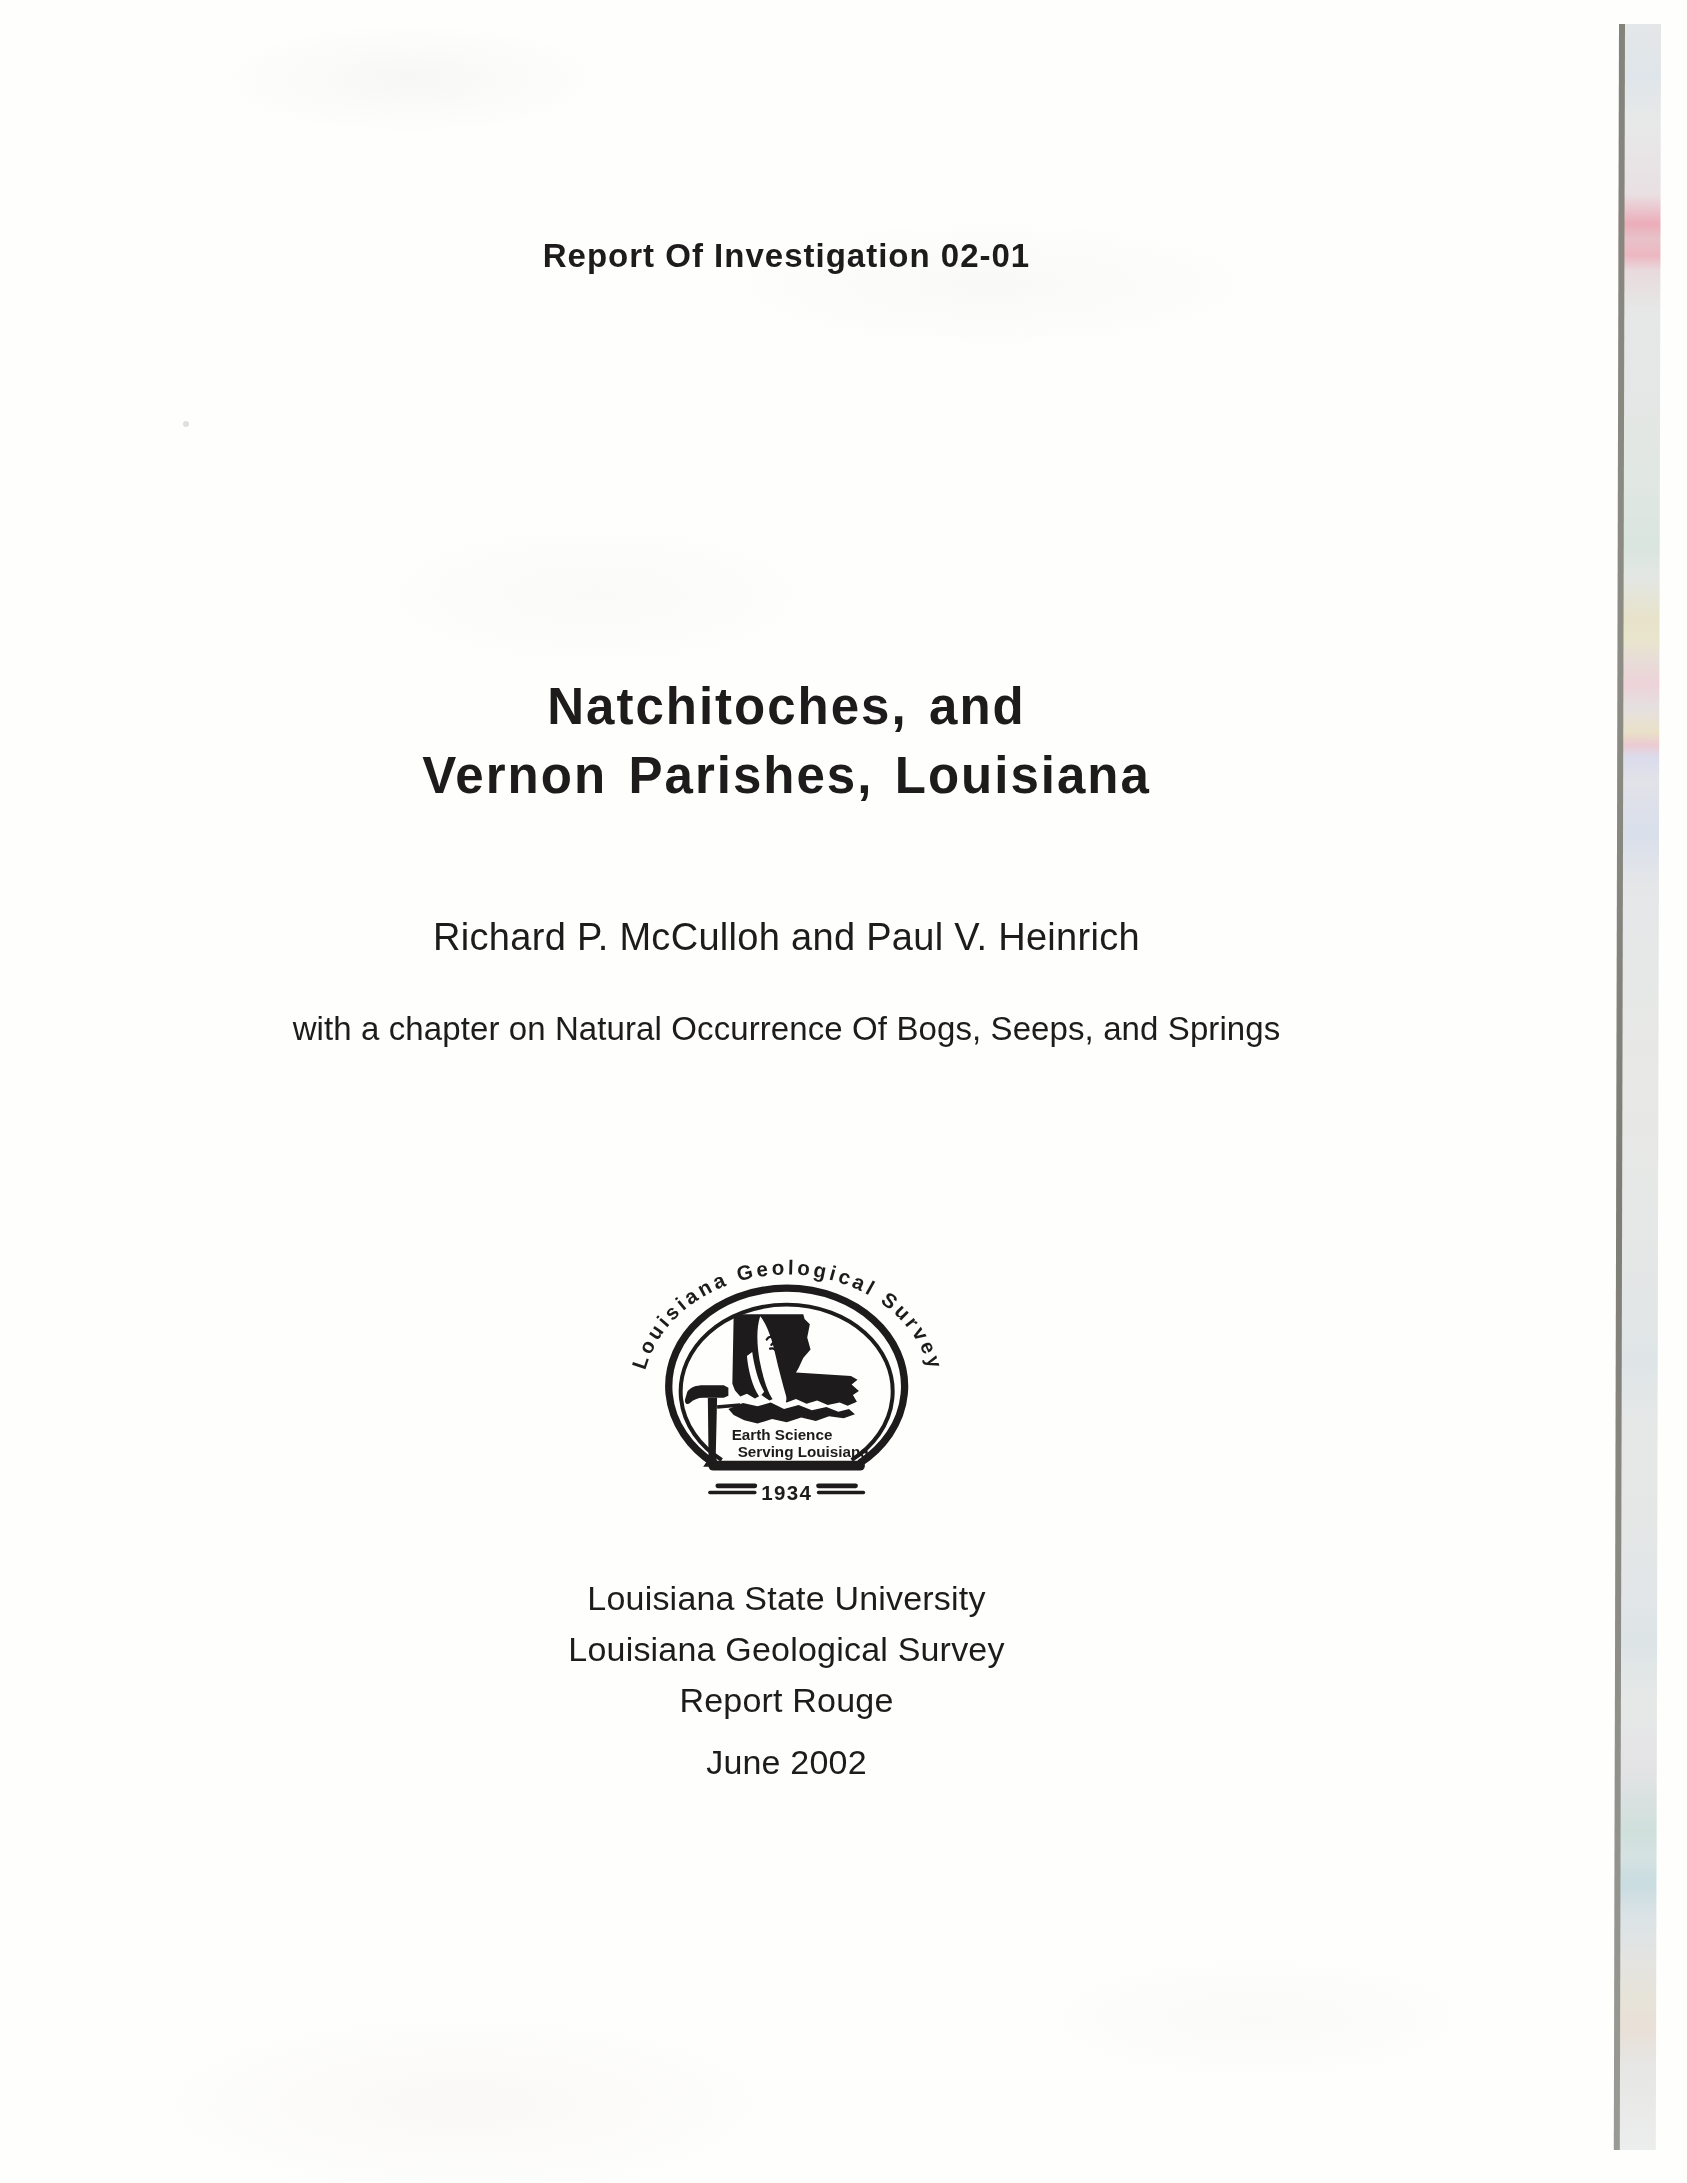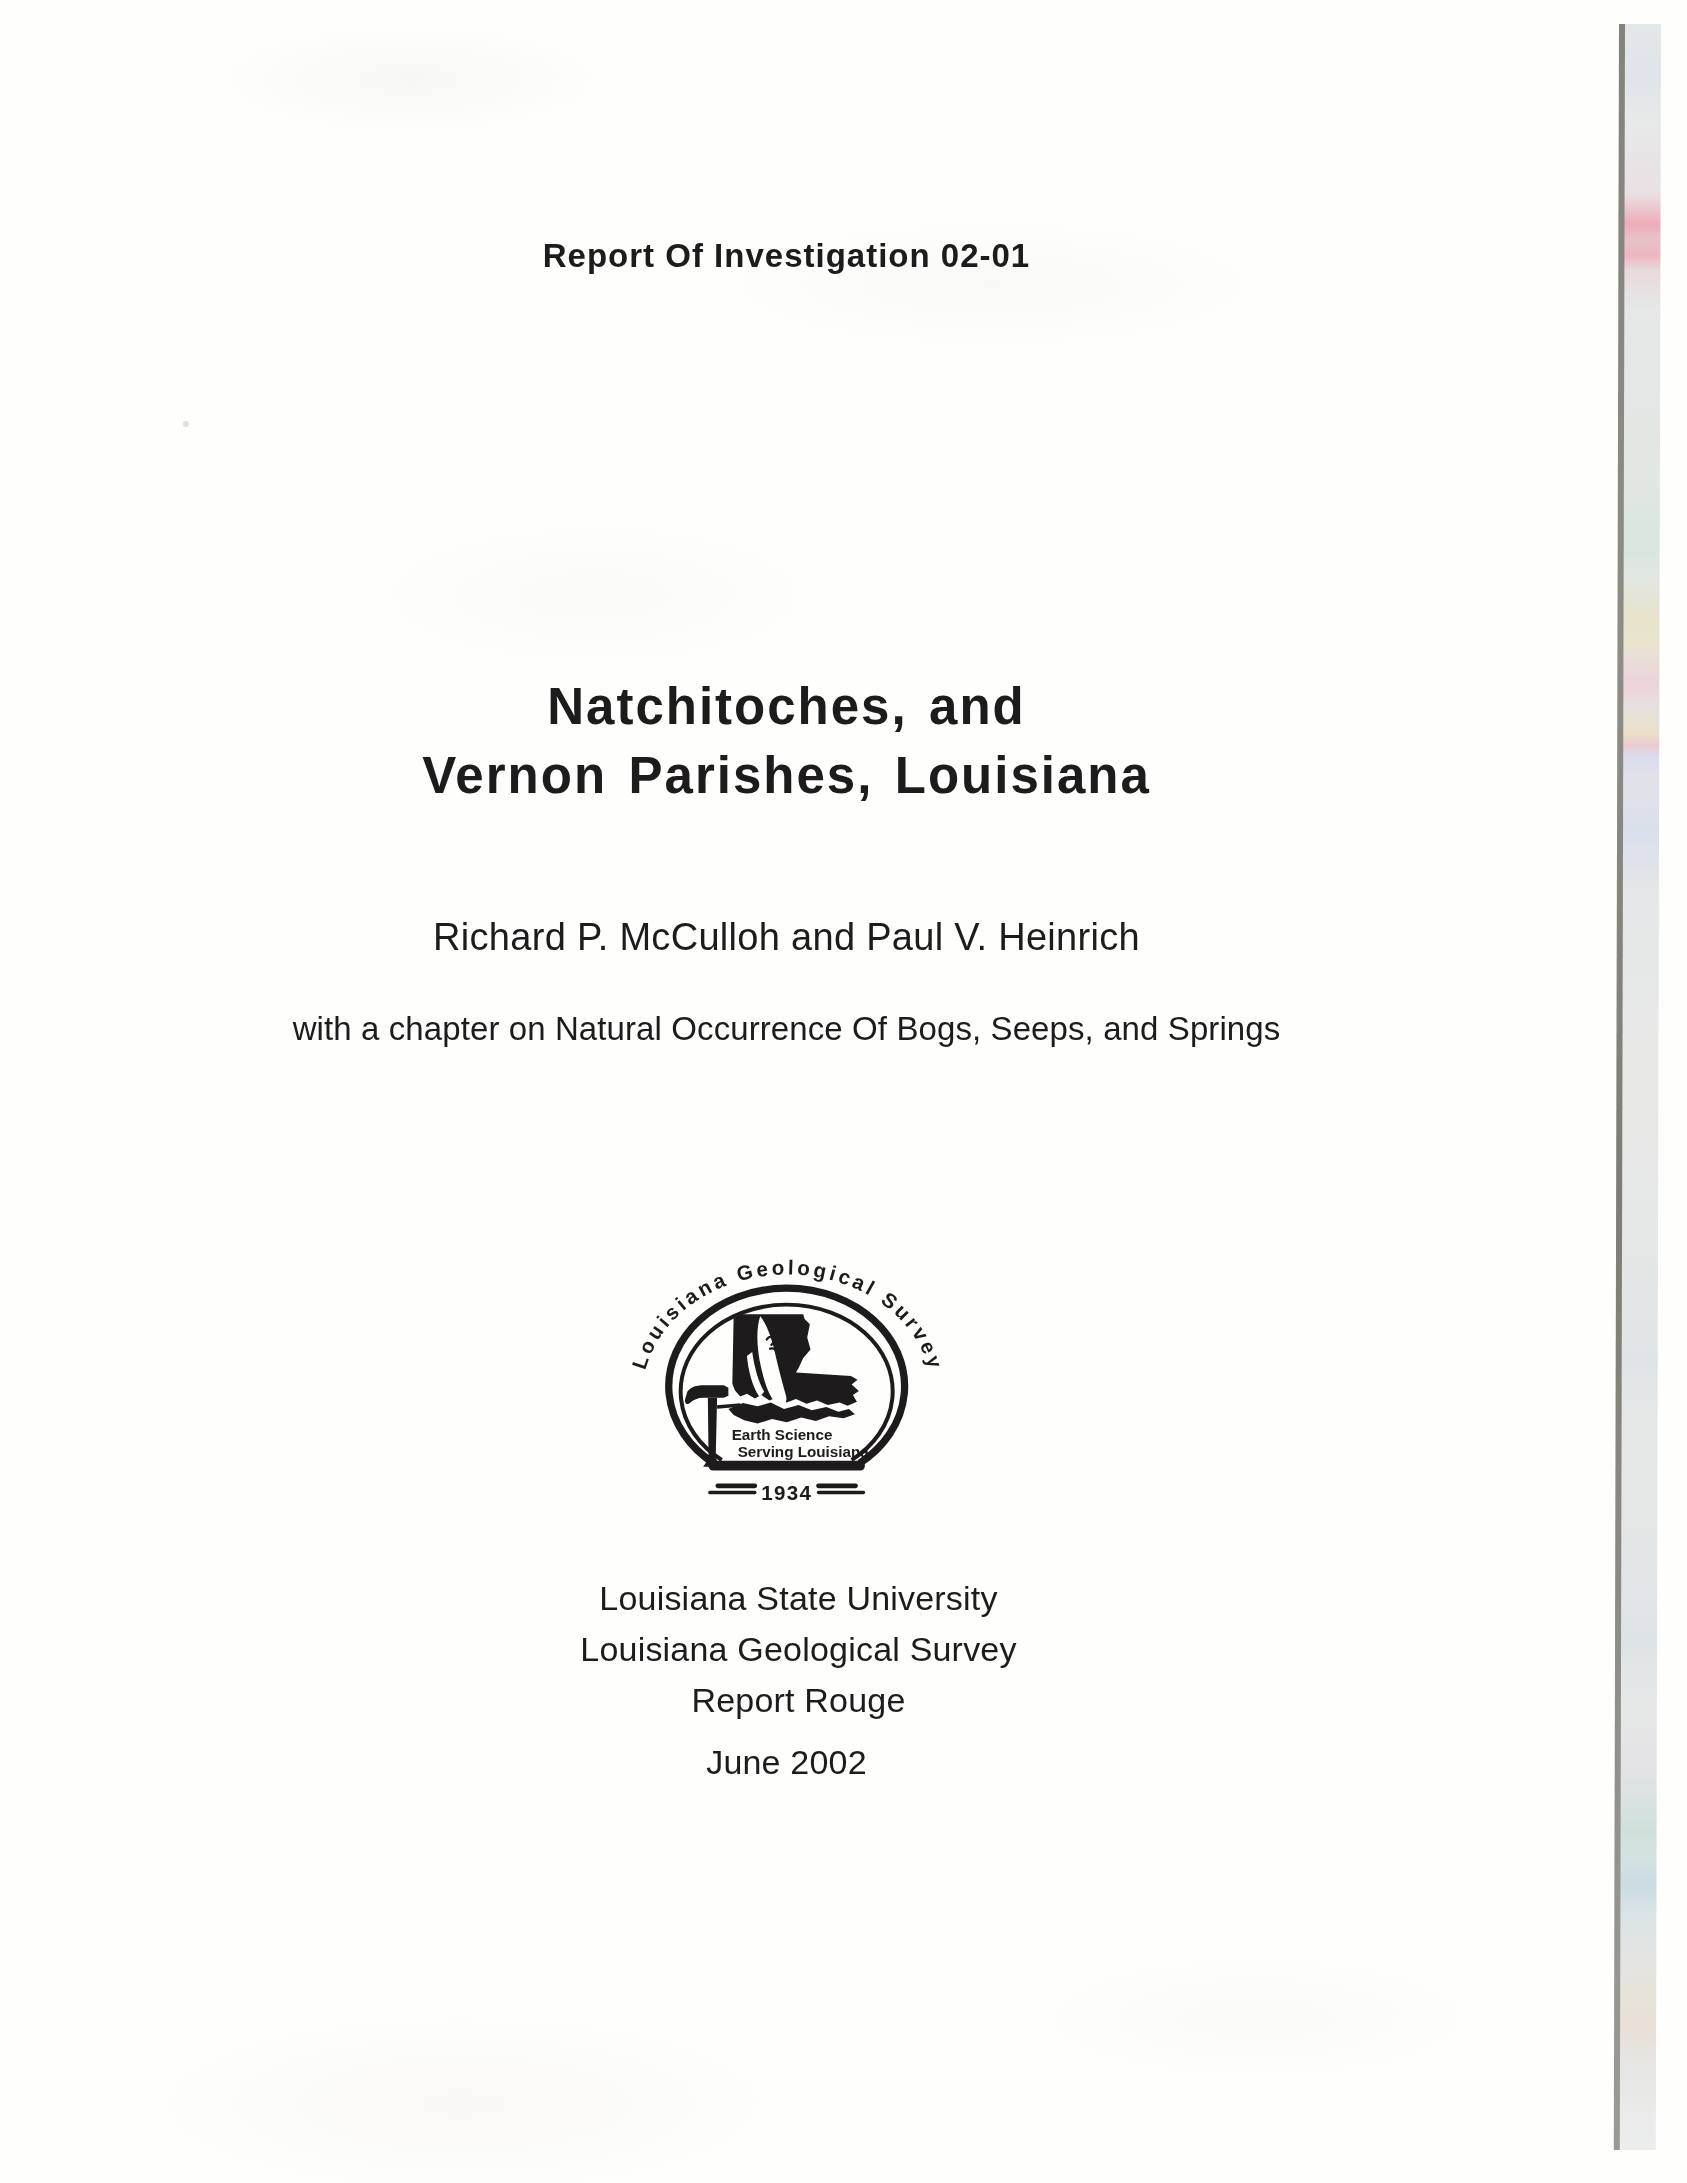--- a/index.html
+++ b/index.html
@@ -56,21 +56,21 @@
   }
   .doc-title .tline{display:block;}
   .authors{
     top:916px;font-size:38px;font-weight:400;line-height:42px;letter-spacing:0.3px;
   }
   .chapter-note{
     top:1000px;font-size:33px;font-weight:400;line-height:41px;letter-spacing:0.1px;margin-top:8px;
   }
   .chapter-note span{display:block;}
   .publisher{
-    top:1573px;font-size:34px;font-weight:400;line-height:51px;letter-spacing:0.2px;margin-left:12px;
+    top:1573px;font-size:34px;font-weight:400;line-height:51px;letter-spacing:0.2px;
   }
   .publisher span{display:block;}
   .pub-date{
     top:1743px;font-size:34px;font-weight:400;letter-spacing:0.2px;
   }
   .seal-svg{position:absolute;left:629px;top:1250px;}
 </style>
 </head>
 <body>
 

